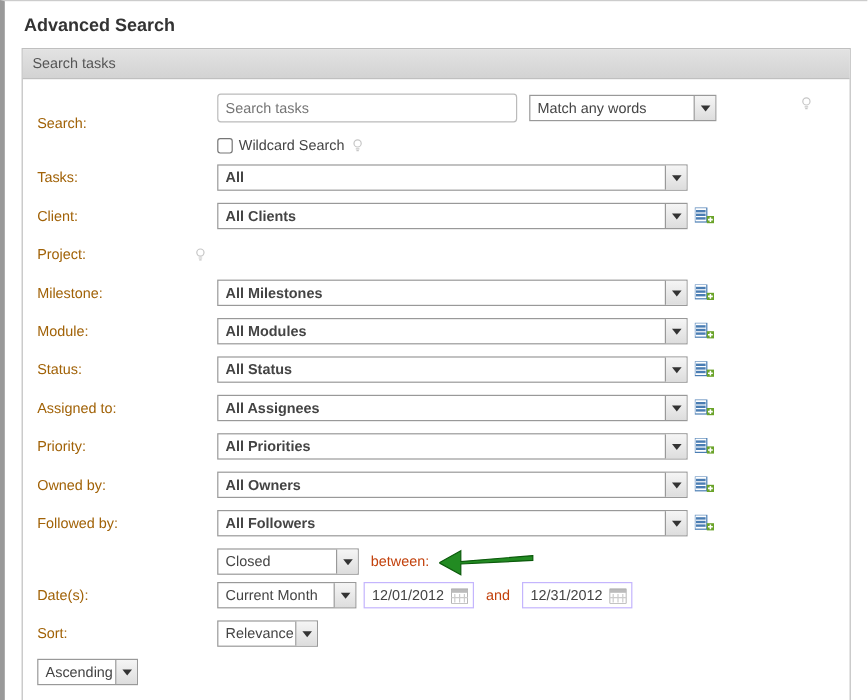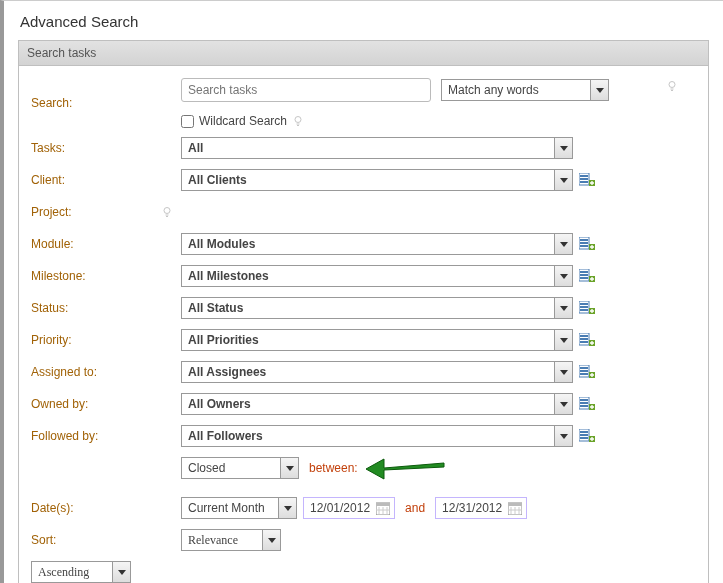--- a/index.html
+++ b/index.html
@@ -11,21 +11,21 @@
   }
   .page {
     border-left: 4px solid #999;
     border-top: 1px solid #ccc;
     width: 723px;
     min-height: 583px;
     padding: 8px 14px 18px 14px;
   }
   h1 {
     font-size: 15px;
-    font-weight: normal;
+    font-weight: bold;
     color: #333;
     margin: 4px 0 10px 2px;
   }
   .panel {
     border: 1px solid #bfbfbf;
   }
   .panel-header {
     background: linear-gradient(#e2e2e2, #d3d3d3);
     border-bottom: 1px solid #bfbfbf;
     padding: 5px 8px;
@@ -88,24 +88,24 @@
     align-items: center;
     justify-content: center;
   }
   .select .caret::after {
     content: "";
     border-left: 4px solid transparent;
     border-right: 4px solid transparent;
     border-top: 5px solid #333;
   }
   .select.w-full { width: 392px; font-weight: bold; }
-  .select.w-match { width: 168px; }
+  .select.w-match { width: 156px; }
   .select.w-small { width: 118px; }
   .select.w-range { width: 116px; }
-  .select.w-sort { width: 100px; font-family: Liberation Serif, serif; }
+  .select.w-sort { width: 84px; }
   .check-row {
     display: flex;
     align-items: center;
     gap: 5px;
     margin-top: 6px;
   }
   input[type=checkbox] {
     width: 13px; height: 13px;
     border: 1px solid #999;
   }
@@ -220,120 +220,120 @@
           <span class="bulb" style="margin-left:auto; margin-right:8px;">
             <svg viewBox="0 0 24 24" fill="none" stroke="currentColor" stroke-width="2">
                 <circle cx="12" cy="9" r="6"></circle>
                 <path d="M9 18h6M10 21h4"></path>
               </svg>
           </span>
         </div>
       </div>
 
       <div class="row">
+        <div class="label-col">Milestone:</div>
+        <div class="field-col">
+          <div class="select w-full">
+            <span>All Milestones</span>
+            <span class="caret"></span>
+          </div>
+          <span class="multi-icon">
+            <svg viewBox="0 0 16 14">
+                <rect x="0" y="0" width="10" height="12" fill="#fff" stroke="#4a7db3"></rect>
+                <rect x="1" y="2" width="8" height="2" fill="#4a7db3"></rect>
+                <rect x="1" y="5" width="8" height="2" fill="#4a7db3"></rect>
+                <rect x="1" y="8" width="8" height="2" fill="#4a7db3"></rect>
+                <rect x="10" y="7" width="6" height="6" fill="#6aa329"></rect>
+                <path d="M13 8v4M11 10h4" stroke="#fff" stroke-width="1.3"></path>
+              </svg>
+          </span>
+        </div>
+      </div>
+
+      <div class="row">
         <div class="label-col">Module:</div>
         <div class="field-col">
           <div class="select w-full">
             <span>All Modules</span>
             <span class="caret"></span>
           </div>
           <span class="multi-icon">
             <svg viewBox="0 0 16 14">
                 <rect x="0" y="0" width="10" height="12" fill="#fff" stroke="#4a7db3"></rect>
                 <rect x="1" y="2" width="8" height="2" fill="#4a7db3"></rect>
                 <rect x="1" y="5" width="8" height="2" fill="#4a7db3"></rect>
                 <rect x="1" y="8" width="8" height="2" fill="#4a7db3"></rect>
                 <rect x="10" y="7" width="6" height="6" fill="#6aa329"></rect>
                 <path d="M13 8v4M11 10h4" stroke="#fff" stroke-width="1.3"></path>
               </svg>
           </span>
         </div>
       </div>
 
       <div class="row">
-        <div class="label-col">Milestone:</div>
-        <div class="field-col">
-          <div class="select w-full">
-            <span>All Milestones</span>
-            <span class="caret"></span>
-          </div>
-          <span class="multi-icon">
-            <svg viewBox="0 0 16 14">
-                <rect x="0" y="0" width="10" height="12" fill="#fff" stroke="#4a7db3"></rect>
-                <rect x="1" y="2" width="8" height="2" fill="#4a7db3"></rect>
-                <rect x="1" y="5" width="8" height="2" fill="#4a7db3"></rect>
-                <rect x="1" y="8" width="8" height="2" fill="#4a7db3"></rect>
-                <rect x="10" y="7" width="6" height="6" fill="#6aa329"></rect>
-                <path d="M13 8v4M11 10h4" stroke="#fff" stroke-width="1.3"></path>
-              </svg>
-          </span>
-        </div>
-      </div>
-
-      <div class="row">
         <div class="label-col">Status:</div>
         <div class="field-col">
           <div class="select w-full">
             <span>All Status</span>
             <span class="caret"></span>
           </div>
           <span class="multi-icon">
             <svg viewBox="0 0 16 14">
                 <rect x="0" y="0" width="10" height="12" fill="#fff" stroke="#4a7db3"></rect>
                 <rect x="1" y="2" width="8" height="2" fill="#4a7db3"></rect>
                 <rect x="1" y="5" width="8" height="2" fill="#4a7db3"></rect>
                 <rect x="1" y="8" width="8" height="2" fill="#4a7db3"></rect>
                 <rect x="10" y="7" width="6" height="6" fill="#6aa329"></rect>
                 <path d="M13 8v4M11 10h4" stroke="#fff" stroke-width="1.3"></path>
               </svg>
           </span>
         </div>
       </div>
 
       <div class="row">
+        <div class="label-col">Assigned to:</div>
+        <div class="field-col">
+          <div class="select w-full">
+            <span>All Assignees</span>
+            <span class="caret"></span>
+          </div>
+          <span class="multi-icon">
+            <svg viewBox="0 0 16 14">
+                <rect x="0" y="0" width="10" height="12" fill="#fff" stroke="#4a7db3"></rect>
+                <rect x="1" y="2" width="8" height="2" fill="#4a7db3"></rect>
+                <rect x="1" y="5" width="8" height="2" fill="#4a7db3"></rect>
+                <rect x="1" y="8" width="8" height="2" fill="#4a7db3"></rect>
+                <rect x="10" y="7" width="6" height="6" fill="#6aa329"></rect>
+                <path d="M13 8v4M11 10h4" stroke="#fff" stroke-width="1.3"></path>
+              </svg>
+          </span>
+        </div>
+      </div>
+
+      <div class="row">
         <div class="label-col">Priority:</div>
         <div class="field-col">
           <div class="select w-full">
             <span>All Priorities</span>
             <span class="caret"></span>
           </div>
           <span class="multi-icon">
             <svg viewBox="0 0 16 14">
                 <rect x="0" y="0" width="10" height="12" fill="#fff" stroke="#4a7db3"></rect>
                 <rect x="1" y="2" width="8" height="2" fill="#4a7db3"></rect>
                 <rect x="1" y="5" width="8" height="2" fill="#4a7db3"></rect>
                 <rect x="1" y="8" width="8" height="2" fill="#4a7db3"></rect>
                 <rect x="10" y="7" width="6" height="6" fill="#6aa329"></rect>
                 <path d="M13 8v4M11 10h4" stroke="#fff" stroke-width="1.3"></path>
               </svg>
           </span>
         </div>
       </div>
 
       <div class="row">
-        <div class="label-col">Assigned to:</div>
-        <div class="field-col">
-          <div class="select w-full">
-            <span>All Assignees</span>
-            <span class="caret"></span>
-          </div>
-          <span class="multi-icon">
-            <svg viewBox="0 0 16 14">
-                <rect x="0" y="0" width="10" height="12" fill="#fff" stroke="#4a7db3"></rect>
-                <rect x="1" y="2" width="8" height="2" fill="#4a7db3"></rect>
-                <rect x="1" y="5" width="8" height="2" fill="#4a7db3"></rect>
-                <rect x="1" y="8" width="8" height="2" fill="#4a7db3"></rect>
-                <rect x="10" y="7" width="6" height="6" fill="#6aa329"></rect>
-                <path d="M13 8v4M11 10h4" stroke="#fff" stroke-width="1.3"></path>
-              </svg>
-          </span>
-        </div>
-      </div>
-
-      <div class="row">
         <div class="label-col">Owned by:</div>
         <div class="field-col">
           <div class="select w-full">
             <span>All Owners</span>
             <span class="caret"></span>
           </div>
           <span class="multi-icon">
             <svg viewBox="0 0 16 14">
                 <rect x="0" y="0" width="10" height="12" fill="#fff" stroke="#4a7db3"></rect>
                 <rect x="1" y="2" width="8" height="2" fill="#4a7db3"></rect>
@@ -359,21 +359,21 @@
                 <rect x="1" y="2" width="8" height="2" fill="#4a7db3"></rect>
                 <rect x="1" y="5" width="8" height="2" fill="#4a7db3"></rect>
                 <rect x="1" y="8" width="8" height="2" fill="#4a7db3"></rect>
                 <rect x="10" y="7" width="6" height="6" fill="#6aa329"></rect>
                 <path d="M13 8v4M11 10h4" stroke="#fff" stroke-width="1.3"></path>
               </svg>
           </span>
         </div>
       </div>
 
-      <div class="row" style="margin-bottom:16px;text-align:center;">
+      <div class="row" style="margin-bottom:4px;text-align:center;">
         <div class="label-col"></div>
         <div class="field-col" style="position:relative;">
           <div class="select w-small">
             <span>Closed</span>
             <span class="caret"></span>
           </div>
           <span class="between-text">between:</span>
 
           <svg class="arrow-overlay" style="left:185px; top:-4px;" width="80" height="28" viewBox="0 0 80 28">
             <defs></defs>

